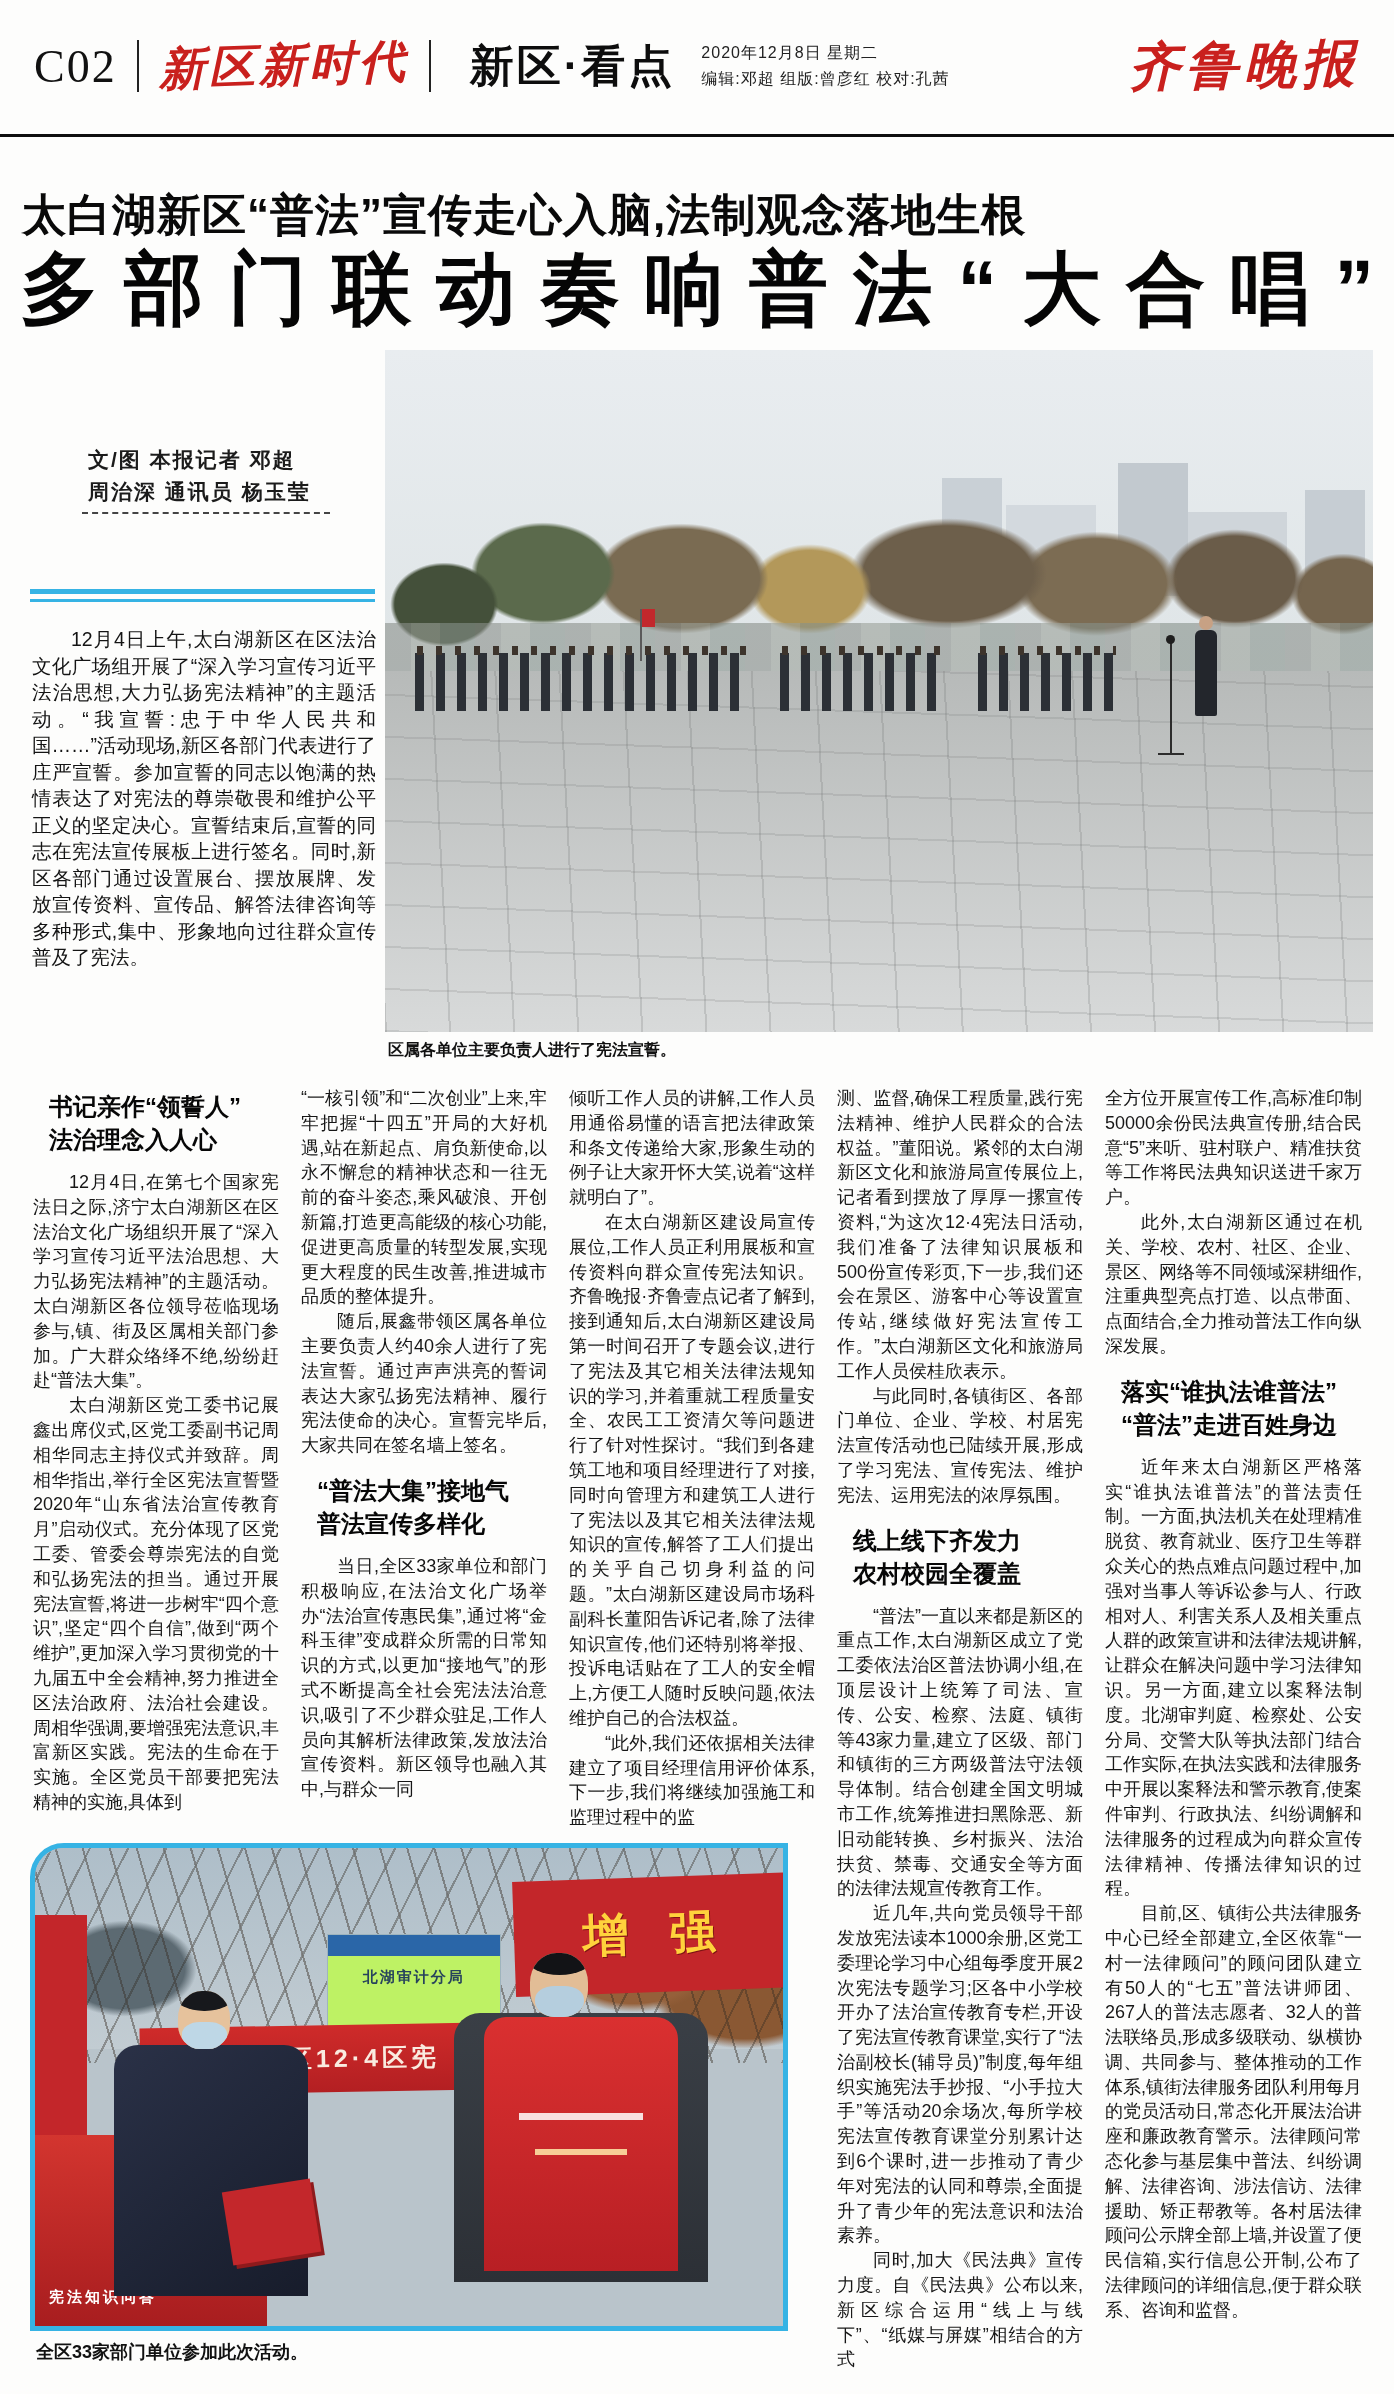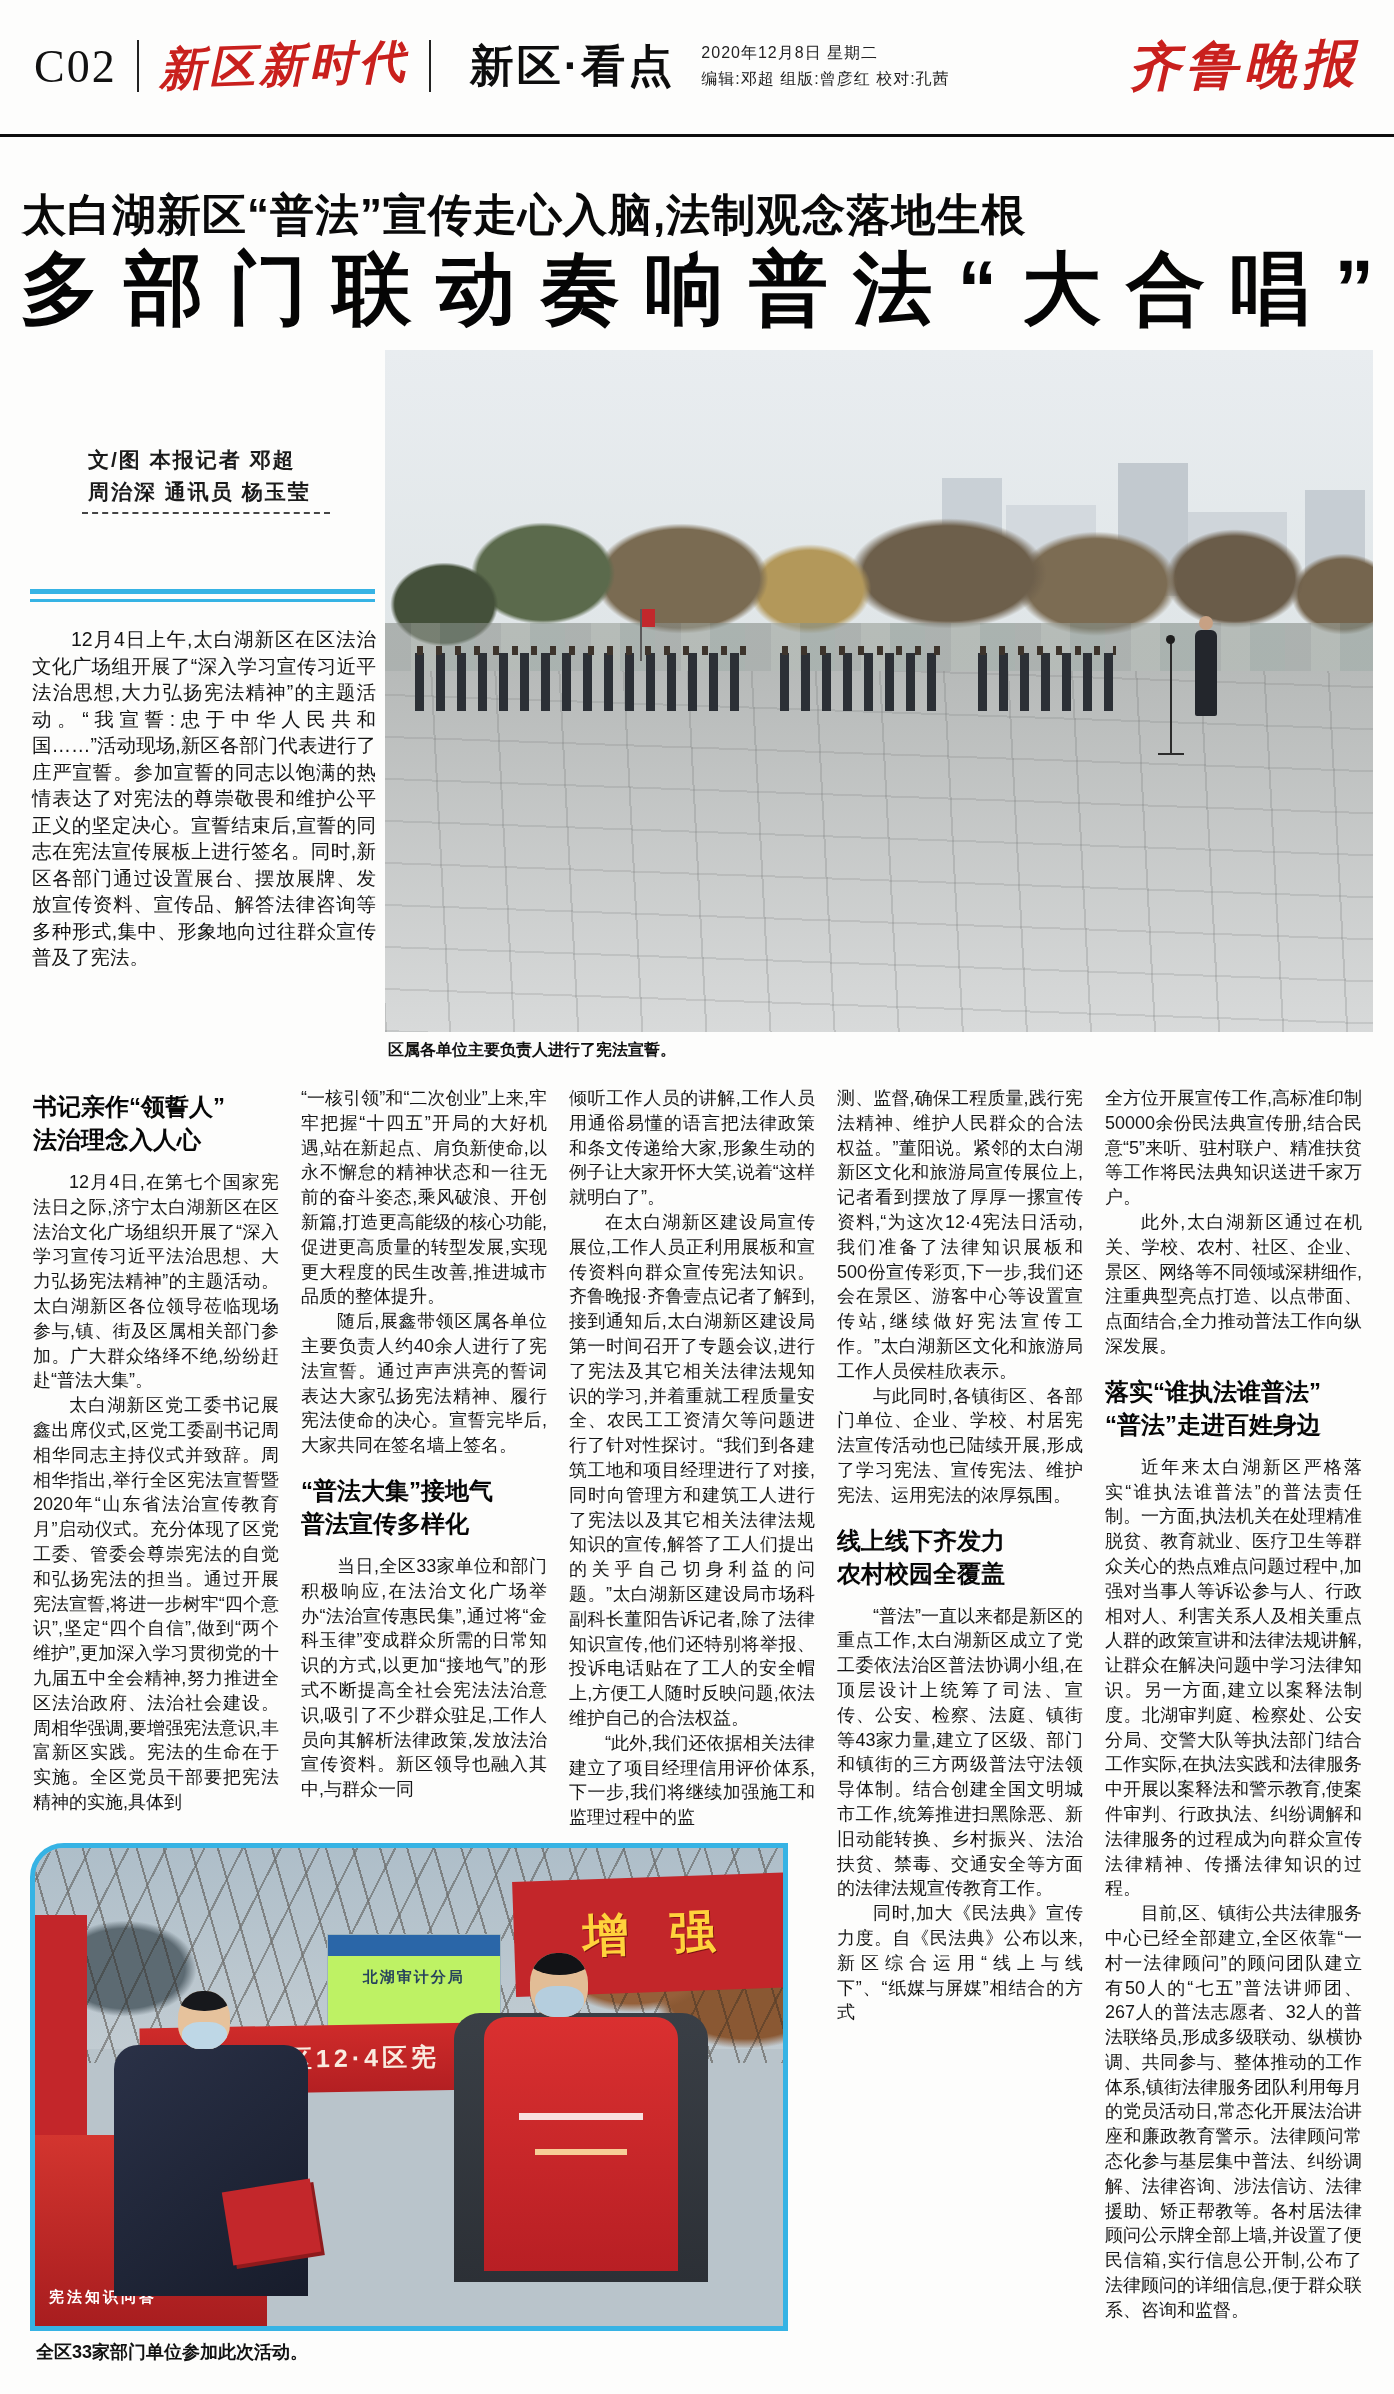--- a/index.html
+++ b/index.html
@@ -71,21 +71,21 @@
   .mp-mic{position:absolute;left:79.5%;top:43%;width:2px;height:110px;background:#2c2c2c;}
   .mp-mic::before{content:"";position:absolute;left:-4px;top:-8px;width:9px;height:9px;border-radius:50%;background:#1e1e1e;}
   .mp-mic::after{content:"";position:absolute;left:-12px;bottom:-2px;width:26px;height:2px;background:#2c2c2c;}
 
   .caption-main{position:absolute;left:388px;top:1040px;font-size:16px;font-weight:700;color:#111;}
 
   
   .col{position:absolute;top:1086px;width:246px;overflow:hidden;font-size:18px;line-height:24.8px;text-align:justify;color:#161616;}
   .col .p{margin:0;text-indent:2em;}
   .col .p.cont{text-indent:0;}
-  .col h2{font-size:24px;line-height:33px;font-weight:900;color:#070707;margin:16px 0 14px;white-space:pre-line;text-align:left;}
+  .col h2{font-size:24px;line-height:33px;font-weight:900;color:#070707;margin:16px 16px 14px;white-space:pre-line;text-align:left;}
   .col.c1{left:33px;height:752px;}
   .col.c1 h2{margin-top:4px;}
   .col.c2{left:301px;height:752px;}
   .col.c3{left:569px;height:752px;}
   .col.c4{left:837px;height:1300px;}
   .col.c5{left:1105px;width:257px;height:1300px;}
 
   
   .bphoto{position:absolute;left:30px;top:1843px;width:748px;height:478px;margin:0;border:5px solid #36b3e4;
           border-top-left-radius:34px;overflow:hidden;background:#b9c4cb;}
@@ -194,20 +194,21 @@
     <p class="p">在太白湖新区建设局宣传展位,工作人员正利用展板和宣传资料向群众宣传宪法知识。齐鲁晚报·齐鲁壹点记者了解到,接到通知后,太白湖新区建设局第一时间召开了专题会议,进行了宪法及其它相关法律法规知识的学习,并着重就工程质量安全、农民工工资清欠等问题进行了针对性探讨。“我们到各建筑工地和项目经理进行了对接,同时向管理方和建筑工人进行了宪法以及其它相关法律法规知识的宣传,解答了工人们提出的关乎自己切身利益的问题。”太白湖新区建设局市场科副科长董阳告诉记者,除了法律知识宣传,他们还特别将举报、投诉电话贴在了工人的安全帽上,方便工人随时反映问题,依法维护自己的合法权益。</p>
     <p class="p">“此外,我们还依据相关法律建立了项目经理信用评价体系,下一步,我们将继续加强施工和监理过程中的监</p>
   </section>
 
   <section class="col c4">
     <p class="p cont">测、监督,确保工程质量,践行宪法精神、维护人民群众的合法权益。”董阳说。紧邻的太白湖新区文化和旅游局宣传展位上,记者看到摆放了厚厚一摞宣传资料,“为这次12·4宪法日活动,我们准备了法律知识展板和500份宣传彩页,下一步,我们还会在景区、游客中心等设置宣传站,继续做好宪法宣传工作。”太白湖新区文化和旅游局工作人员侯桂欣表示。</p>
     <p class="p">与此同时,各镇街区、各部门单位、企业、学校、村居宪法宣传活动也已陆续开展,形成了学习宪法、宣传宪法、维护宪法、运用宪法的浓厚氛围。</p>
     <h2>线上线下齐发力
 农村校园全覆盖</h2>
     <p class="p">“普法”一直以来都是新区的重点工作,太白湖新区成立了党工委依法治区普法协调小组,在顶层设计上统筹了司法、宣传、公安、检察、法庭、镇街等43家力量,建立了区级、部门和镇街的三方两级普法守法领导体制。结合创建全国文明城市工作,统筹推进扫黑除恶、新旧动能转换、乡村振兴、法治扶贫、禁毒、交通安全等方面的法律法规宣传教育工作。</p>
+    <p class="p">近几年,共向党员领导干部发放宪法读本1000余册,区党工委理论学习中心组每季度开展2次宪法专题学习;区各中小学校开办了法治宣传教育专栏,开设了宪法宣传教育课堂,实行了“法治副校长(辅导员)”制度,每年组织实施宪法手抄报、“小手拉大手”等活动20余场次,每所学校宪法宣传教育课堂分别累计达到6个课时,进一步推动了青少年对宪法的认同和尊崇,全面提升了青少年的宪法意识和法治素养。</p>
     <p class="p">同时,加大《民法典》宣传力度。自《民法典》公布以来,新区综合运用“线上与线下”、“纸媒与屏媒”相结合的方式</p>
   </section>
 
   <section class="col c5">
     <p class="p cont">全方位开展宣传工作,高标准印制50000余份民法典宣传册,结合民意“5”来听、驻村联户、精准扶贫等工作将民法典知识送进千家万户。</p>
     <p class="p">此外,太白湖新区通过在机关、学校、农村、社区、企业、景区、网络等不同领域深耕细作,注重典型亮点打造、以点带面、点面结合,全力推动普法工作向纵深发展。</p>
     <h2>落实“谁执法谁普法”
 “普法”走进百姓身边</h2>
     <p class="p">近年来太白湖新区严格落实“谁执法谁普法”的普法责任制。一方面,执法机关在处理精准脱贫、教育就业、医疗卫生等群众关心的热点难点问题过程中,加强对当事人等诉讼参与人、行政相对人、利害关系人及相关重点人群的政策宣讲和法律法规讲解,让群众在解决问题中学习法律知识。另一方面,建立以案释法制度。北湖审判庭、检察处、公安分局、交警大队等执法部门结合工作实际,在执法实践和法律服务中开展以案释法和警示教育,使案件审判、行政执法、纠纷调解和法律服务的过程成为向群众宣传法律精神、传播法律知识的过程。</p>
     <p class="p">目前,区、镇街公共法律服务中心已经全部建立,全区依靠“一村一法律顾问”的顾问团队建立有50人的“七五”普法讲师团、267人的普法志愿者、32人的普法联络员,形成多级联动、纵横协调、共同参与、整体推动的工作体系,镇街法律服务团队利用每月的党员活动日,常态化开展法治讲座和廉政教育警示。法律顾问常态化参与基层集中普法、纠纷调解、法律咨询、涉法信访、法律援助、矫正帮教等。各村居法律顾问公示牌全部上墙,并设置了便民信箱,实行信息公开制,公布了法律顾问的详细信息,便于群众联系、咨询和监督。</p>

